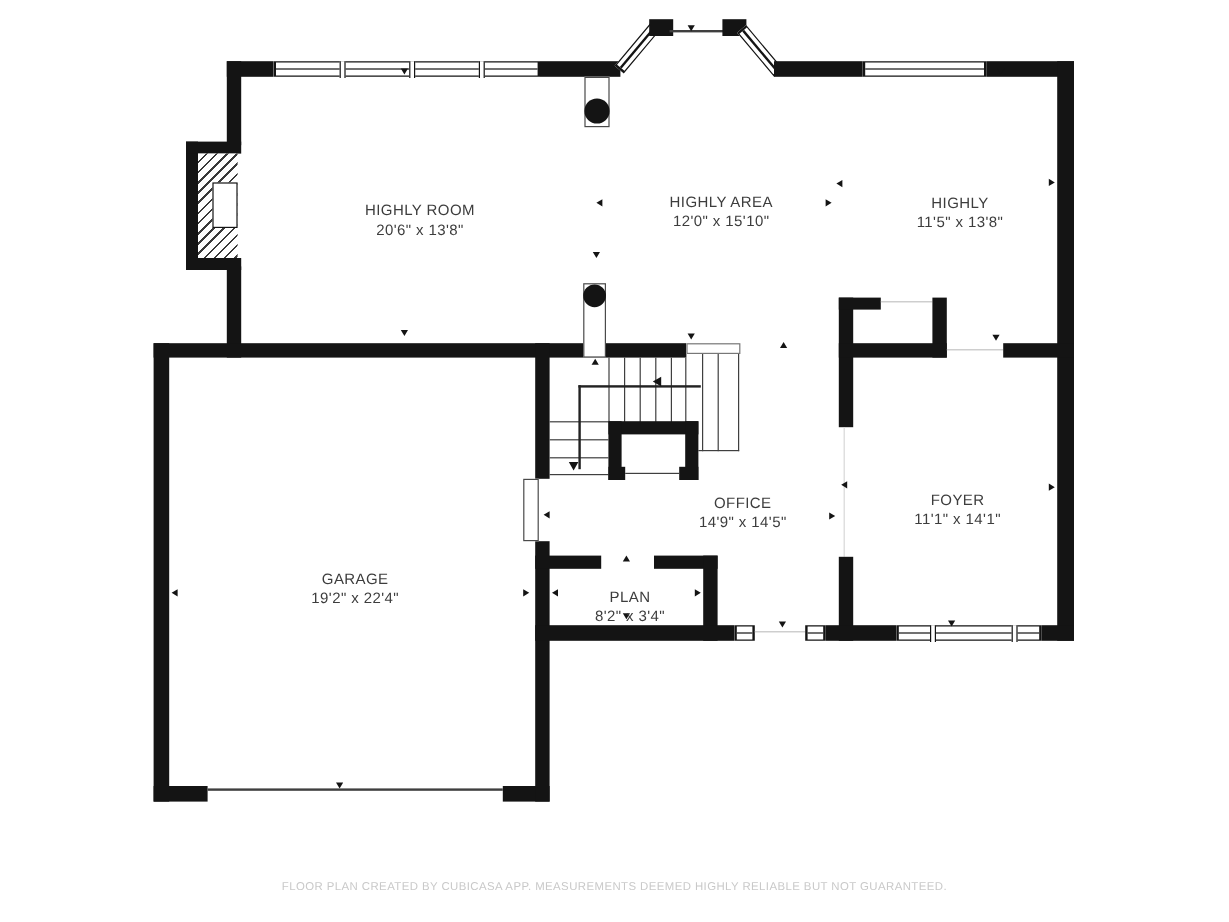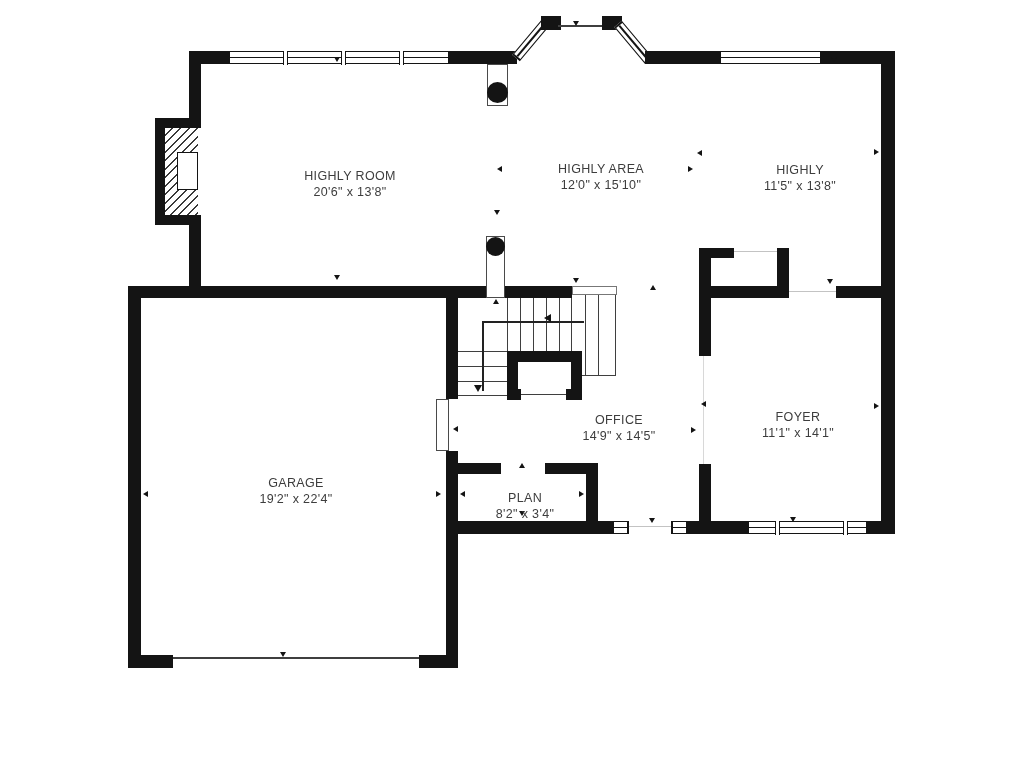--- a/index.html
+++ b/index.html
@@ -188,14 +188,15 @@
   </div>
   <div class="room" style="left:296px;top:491px">
     <div>GARAGE</div>
     <div>19'2" x 22'4"</div>
   </div>
   <div class="room" style="left:525px;top:506px">
     <div>PLAN</div>
     <div>8'2" x 3'4"</div>
   </div>
 
+  <div class="footer">FLOOR PLAN CREATED BY CUBICASA APP. MEASUREMENTS DEEMED HIGHLY RELIABLE BUT NOT GUARANTEED.</div>
 
 </div>
 
 </body></html>

